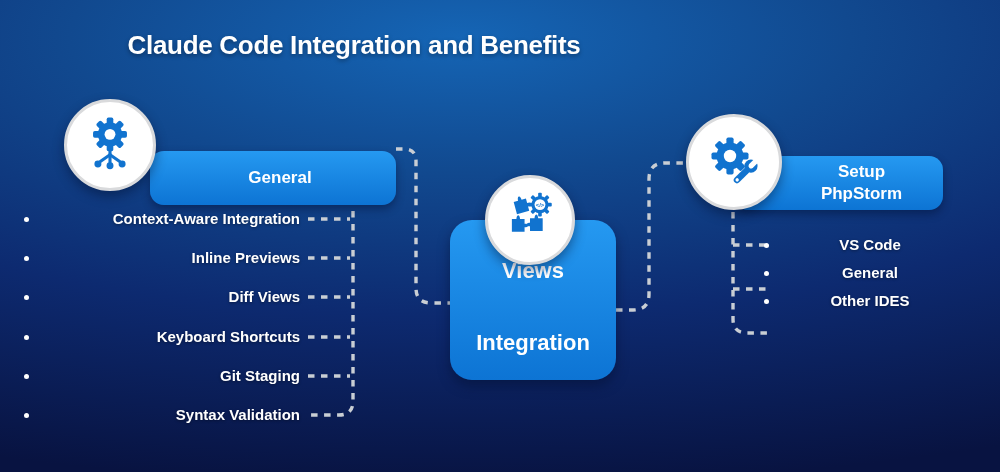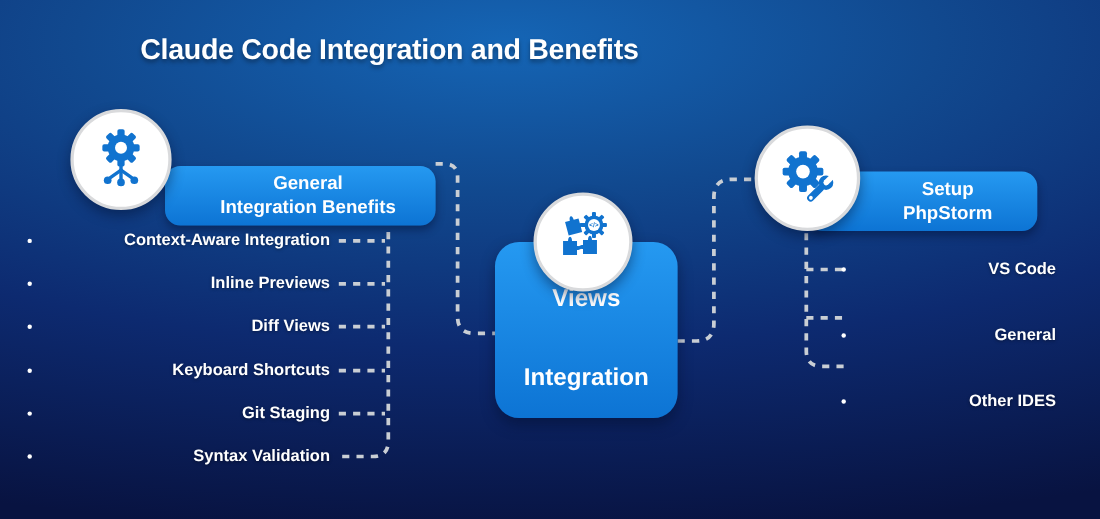--- a/index.html
+++ b/index.html
@@ -37,21 +37,21 @@
   .circle-right{left:686px;top:114px;width:96px;height:96px;}
   .center-box{
     position:absolute;left:450px;top:220px;width:166px;height:160px;border-radius:22px;
     background:linear-gradient(180deg,var(--accent-light),var(--accent-dark));
     box-shadow:0 6px 12px rgba(3,16,50,.5);z-index:2;
     display:flex;flex-direction:column;justify-content:flex-end;align-items:center;
     padding-bottom:26px;color:var(--text);font-weight:700;font-size:22px;line-height:23.5px;text-align:center;gap:48px;
   }
   .feature-list{position:absolute;display:flex;flex-direction:column;z-index:2;}
   .feature-list.left{left:40px;top:211px;width:260px;gap:23.2px;text-align:right;}
-  .feature-list.right{left:780px;top:237px;width:180px;gap:44px;text-align:right;}
+  .feature-list.right{left:780px;top:237px;width:180px;gap:12px;text-align:center;}
   .feature-list .item{color:var(--text);font-weight:700;font-size:15px;line-height:16px;height:16px;
     text-shadow:0 1px 3px rgba(0,0,0,.4);}
   .icon-svg{display:block;}
 </style>
 </head>
 <body>
 
 <div class="canvas">
 
   <h1 class="title">Claude Code Integration and Benefits</h1>
@@ -65,21 +65,20 @@
     <path d="M308,297 H350"></path>
     <path d="M308,337 H350"></path>
     <path d="M308,376 H350"></path>
     <path d="M733,212 V319 q0,14 14,14 h23"></path>
     <path d="M733,245 H770"></path>
     <path d="M733,289 H770"></path>
   </svg>
 
   <div class="badge left">
     <span>General</span>
-    <span>Integration Benefits</span>
   </div>
 
   <div class="node-circle circle-left">
     <svg class="icon-svg" width="62" height="62" viewBox="0 0 64 64">
       <g fill="currentColor">
         <g transform="translate(32,21)">
           <g>
             <rect x="-3.4" y="-17.5" width="6.8" height="8" rx="1.8"></rect>
             <rect x="-3.4" y="-17.5" width="6.8" height="8" rx="1.8" transform="rotate(45)"></rect>
             <rect x="-3.4" y="-17.5" width="6.8" height="8" rx="1.8" transform="rotate(90)"></rect>

